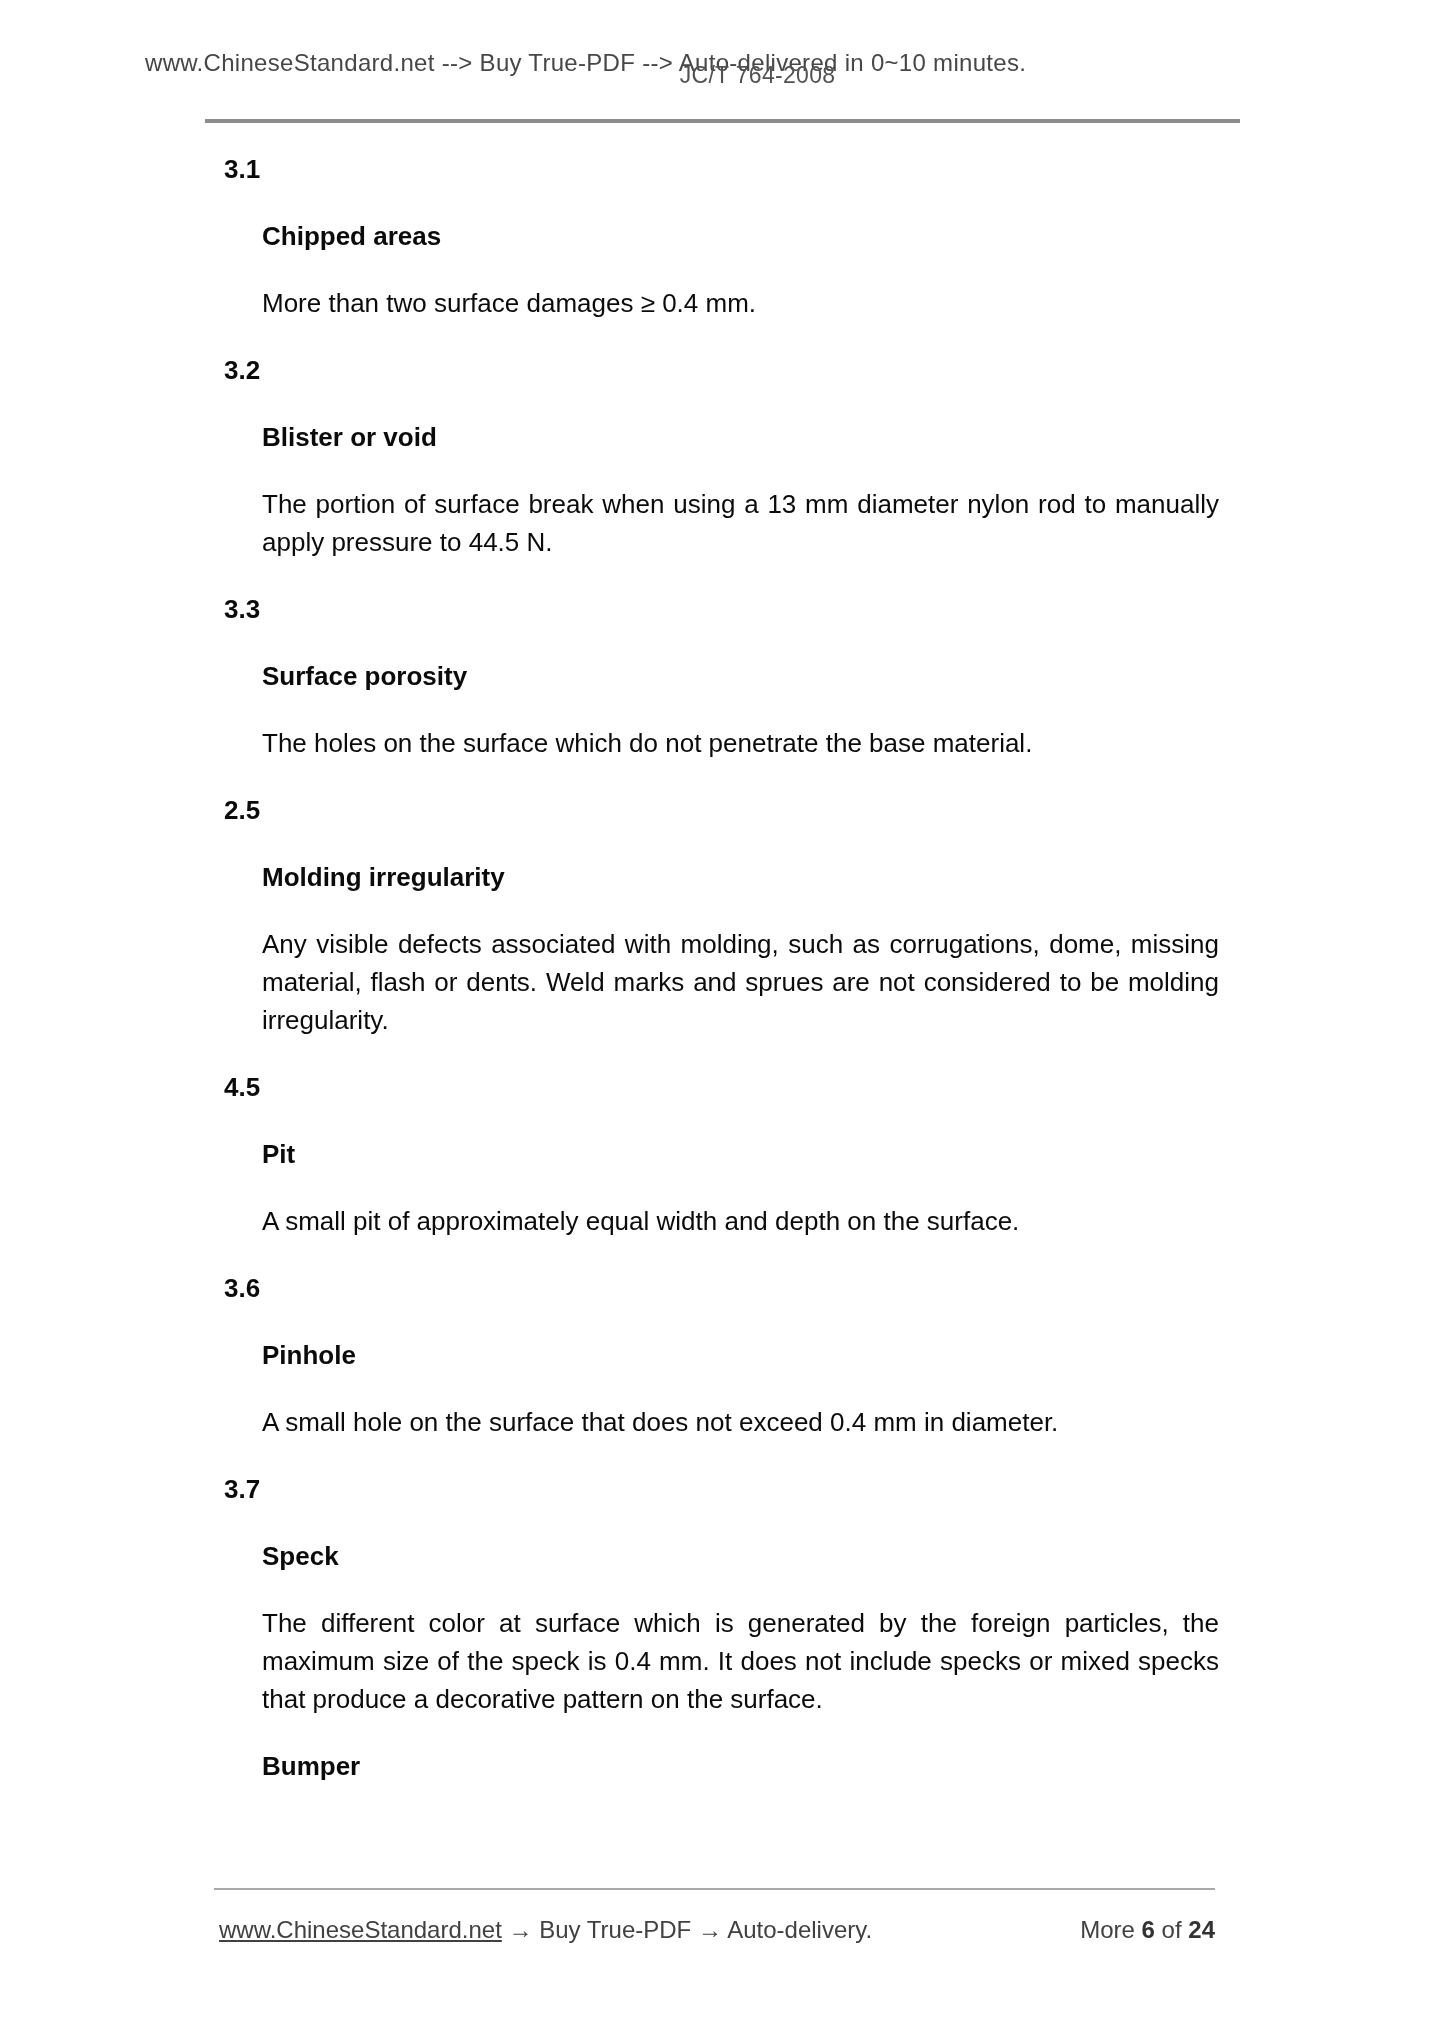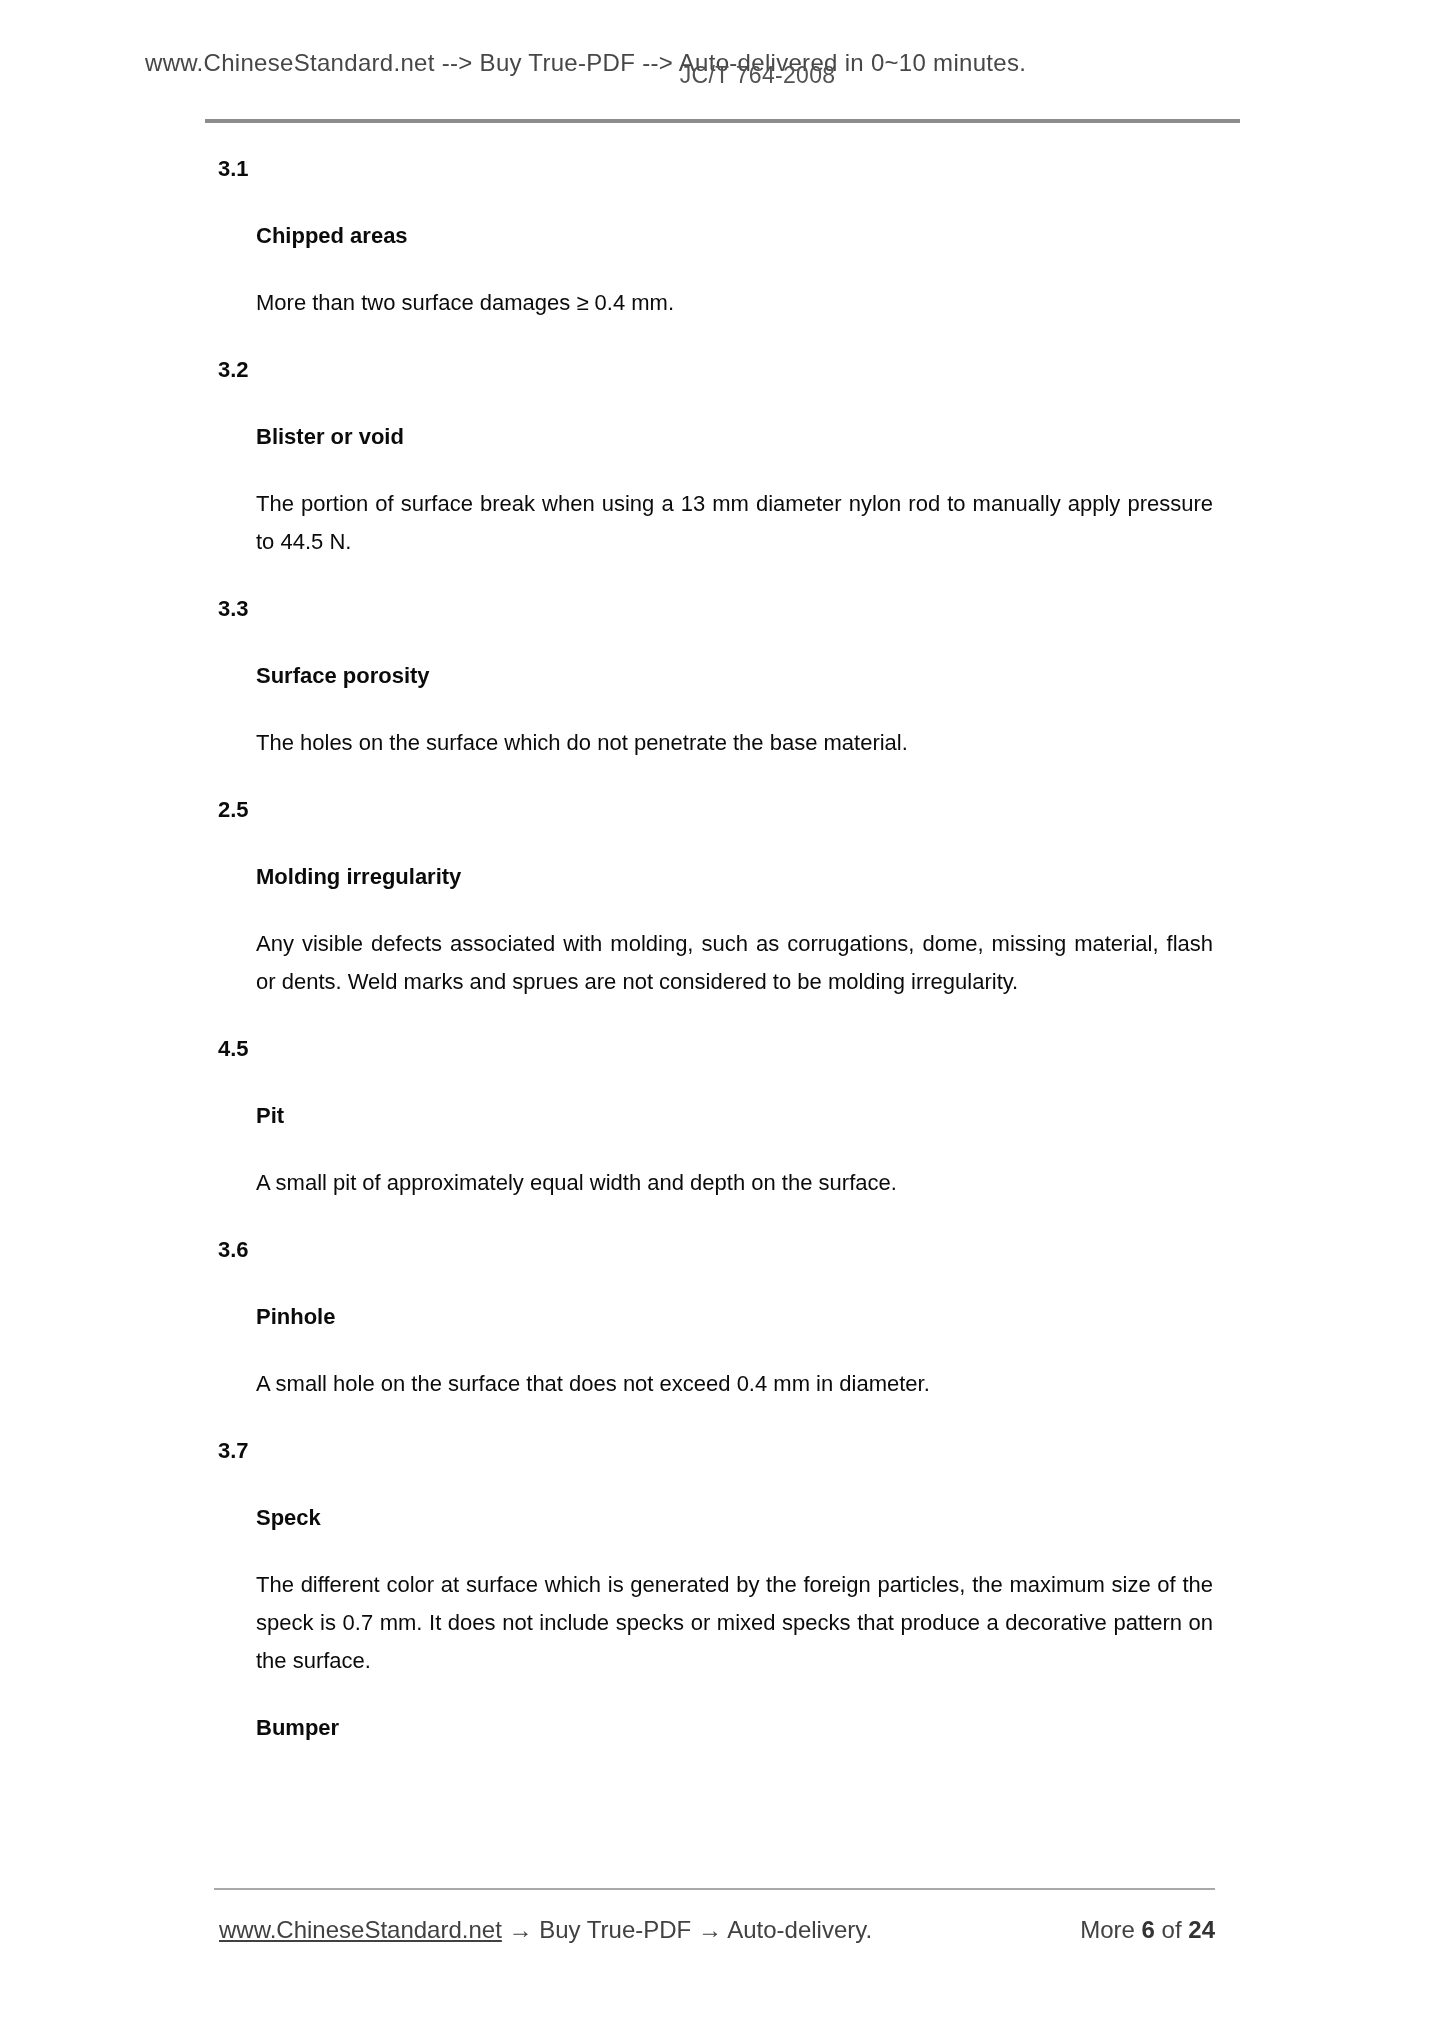--- a/index.html
+++ b/index.html
@@ -41,25 +41,25 @@
     position: absolute;
     left: 205px;
     top: 119px;
     width: 1035px;
     height: 4px;
     background: #8c8c8c;
   }
   
   .content {
     position: absolute;
-    left: 218px;
+    left: 224px;
     top: 150px;
     width: 996px;
     color: #0b0b0b;
-    font-size: 22px;
+    font-size: 26px;
     line-height: 38px;
   }
   .sec-num {
     font-weight: bold;
     margin: 0 0 29px 0;
   }
   .term {
     font-weight: bold;
     margin: 0 0 29px 38px;
   }
@@ -131,21 +131,21 @@
   <div class="sec-num">4.5</div>
   <div class="term">Pit</div>
   <div class="def">A small pit of approximately equal width and depth on the surface.</div>
 
   <div class="sec-num">3.6</div>
   <div class="term">Pinhole</div>
   <div class="def">A small hole on the surface that does not exceed 0.4 mm in diameter.</div>
 
   <div class="sec-num">3.7</div>
   <div class="term">Speck</div>
-  <div class="def justify">The different color at surface which is generated by the foreign particles, the maximum size of the speck is 0.7 mm. It does not include specks or mixed specks that produce a decorative pattern on the surface.</div>
+  <div class="def justify">The different color at surface which is generated by the foreign particles, the maximum size of the speck is 0.4 mm. It does not include specks or mixed specks that produce a decorative pattern on the surface.</div>
 
   <div class="term">Bumper</div>
 
 </div>
 
 <div class="footer-rule"></div>
 <div class="footer">
   <span><span class="footer-link">www.ChineseStandard.net</span><span> → Buy True-PDF → Auto-delivery.</span></span>
   <span class="page-indicator"><span>More</span>&nbsp;<span class="strong">6</span>&nbsp;<span>of</span>&nbsp;<span class="strong">24</span></span>
 </div>

